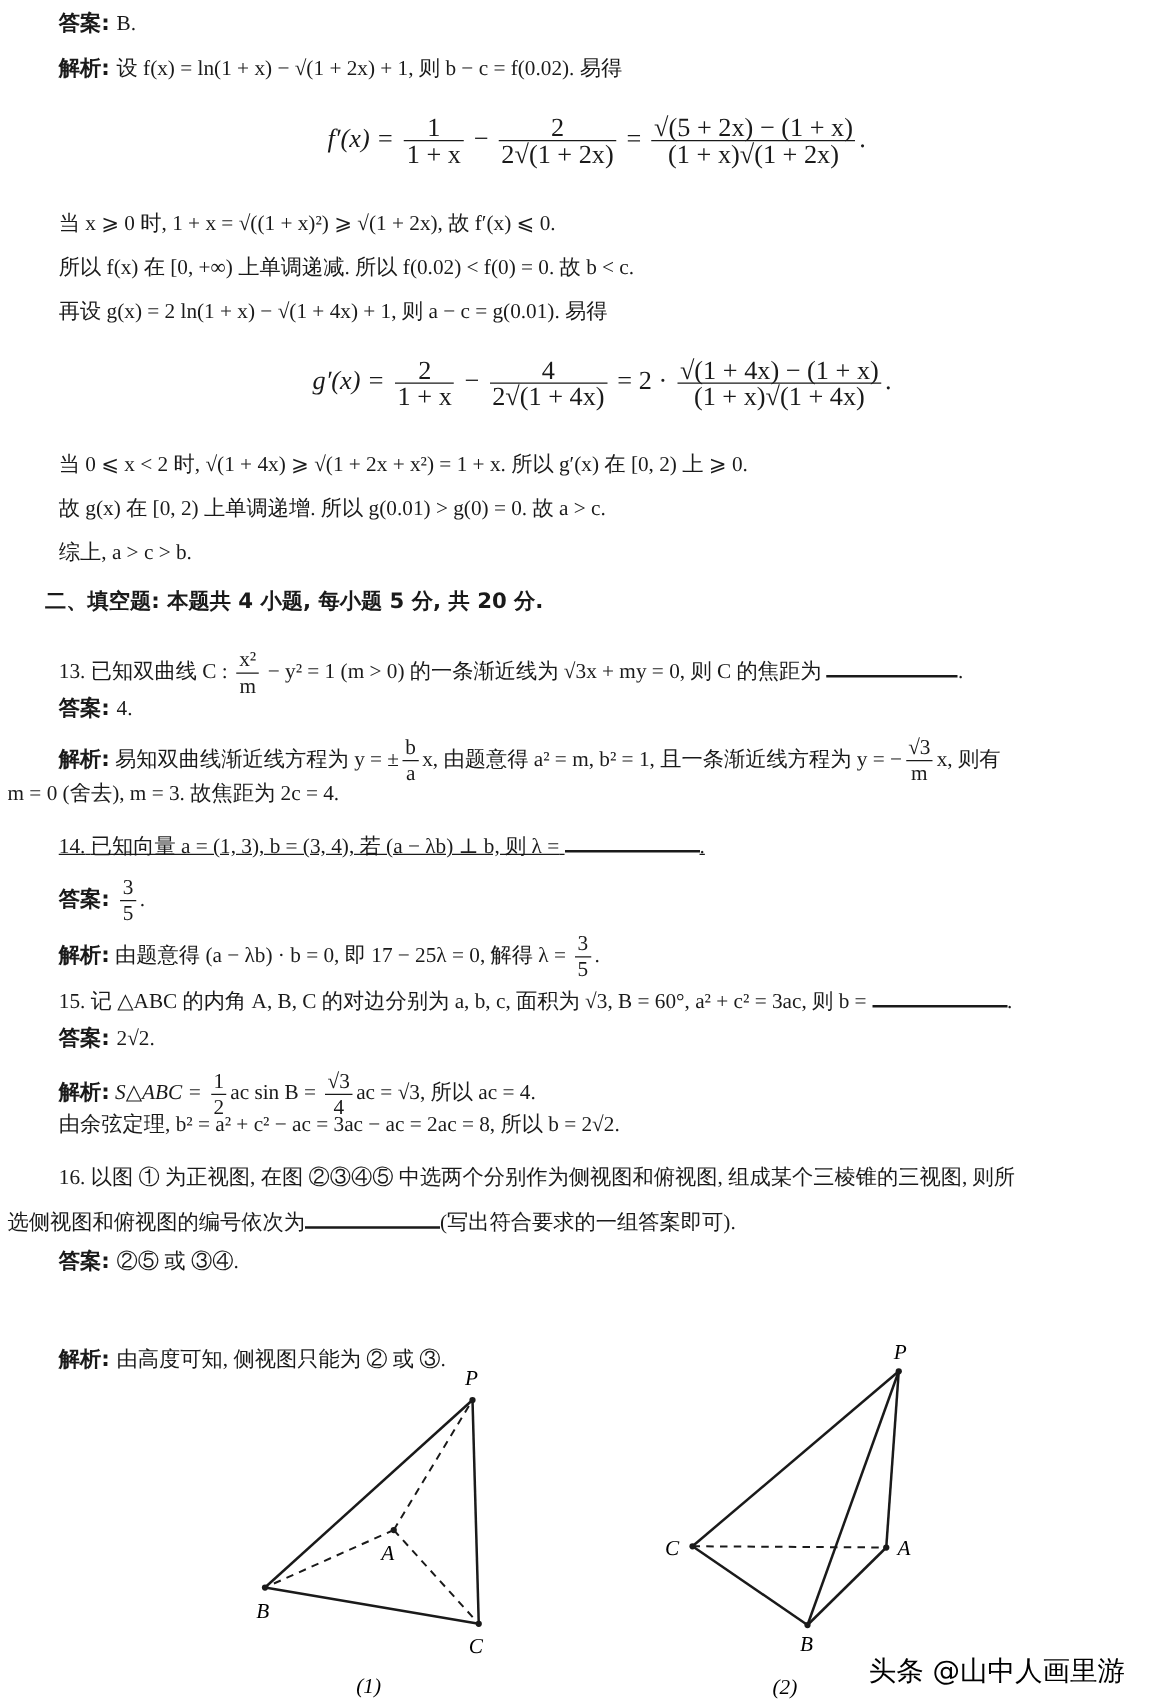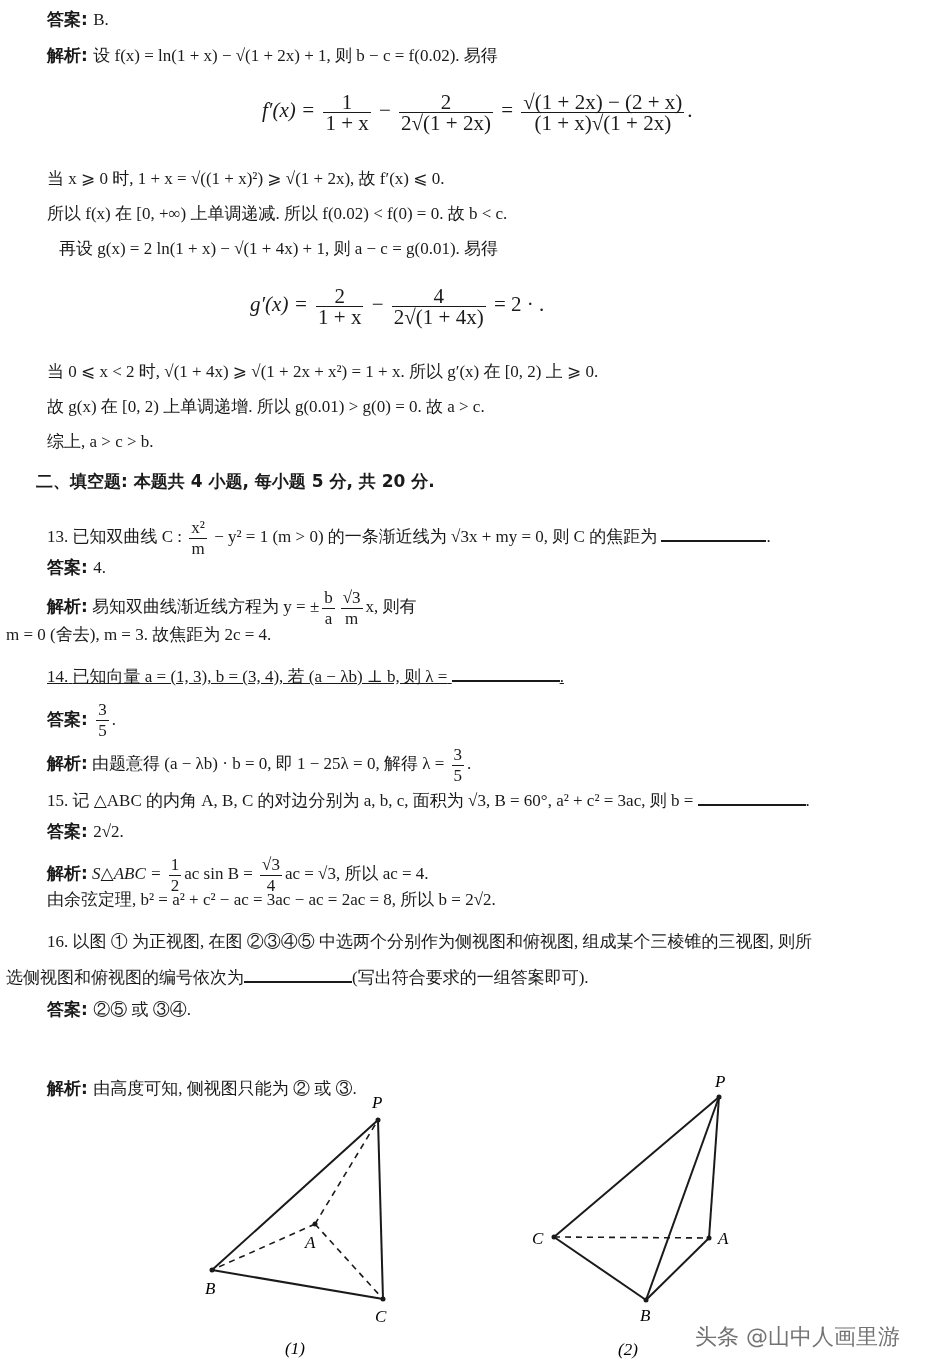--- a/index.html
+++ b/index.html
@@ -8,54 +8,54 @@
   .line { position:absolute; white-space:nowrap; line-height:22px; }
   .b { font-weight:bold; font-family:"DejaVu Sans","Liberation Sans",sans-serif; }
   .m { font-family:"Liberation Serif","DejaVu Serif",serif; font-style:italic; }
   .math { font-family:"Liberation Serif","DejaVu Serif",serif; }
   .frac { display:inline-block; vertical-align:middle; text-align:center; margin:0 3px; }
   .frac > span { display:block; line-height:20px; padding:0 2px; }
   .frac > span.num { border-bottom:1.3px solid #1a1a1a; }
   .blank { display:inline-block; border-bottom:2px solid #1a1a1a; height:16px; vertical-align:baseline; }
   .eqc { position:absolute; white-space:nowrap; font-family:"Liberation Serif","DejaVu Serif",serif; font-size:21px; }
   svg text { font-family:"Liberation Serif","DejaVu Serif",serif; font-style:italic; }
-  .watermark { position:absolute; font-family:"DejaVu Sans","Liberation Sans",sans-serif; font-size:22px; color:#737373; }
+  .watermark { position:absolute; font-family:"DejaVu Sans","Liberation Sans",sans-serif; font-size:22px; color:#000000; }
 </style>
 </head>
 <body>
 
 <div class="line" style="left:47px;top:8px;">
   <span class="b">答案:</span>
   <span class="math">B.</span>
 </div>
 <div class="line" style="left:47px;top:44px;">
   <span class="b">解析:</span>
   <span class="math">设 f(x) = ln(1 + x) − √(1 + 2x) + 1, 则 b − c = f(0.02). 易得</span>
 </div>
 
 <div class="eqc" style="left:262px;top:92px;">
   <span class="m">f′(x) =</span>
   <span class="frac"><span class="num">1</span><span>1 + x</span></span>
   <span>−</span>
   <span class="frac"><span class="num">2</span><span>2√(1 + 2x)</span></span>
   <span>=</span>
-  <span class="frac"><span class="num">√(1 + 2x) − (2 + x)</span><span>(1 + x)√(1 + 2x)</span></span><span>.</span>
+  <span class="frac"><span class="num">√(5 + 2x) − (1 + x)</span><span>(1 + x)√(1 + 2x)</span></span><span>.</span>
 </div>
 
 <div class="line math" style="left:47px;top:168px;">当 x ⩾ 0 时, 1 + x = √((1 + x)²) ⩾ √(1 + 2x), 故 f′(x) ⩽ 0.</div>
 <div class="line math" style="left:47px;top:203px;">所以 f(x) 在 [0, +∞) 上单调递减. 所以 f(0.02) &lt; f(0) = 0. 故 b &lt; c.</div>
-<div class="line math" style="left:47px;top:238px;margin-left:12px;">再设 g(x) = 2 ln(1 + x) − √(1 + 4x) + 1, 则 a − c = g(0.01). 易得</div>
+<div class="line math" style="left:47px;top:238px;">再设 g(x) = 2 ln(1 + x) − √(1 + 4x) + 1, 则 a − c = g(0.01). 易得</div>
 
 <div class="eqc" style="left:250px;top:286px;">
   <span class="m">g′(x) =</span>
   <span class="frac"><span class="num">2</span><span>1 + x</span></span>
   <span>−</span>
   <span class="frac"><span class="num">4</span><span>2√(1 + 4x)</span></span>
   <span>= 2 ·</span>
-  <span>.</span>
+  <span class="frac"><span class="num">√(1 + 4x) − (1 + x)</span><span>(1 + x)√(1 + 4x)</span></span><span>.</span>
 </div>
 
 <div class="line math" style="left:47px;top:361px;">当 0 ⩽ x &lt; 2 时, √(1 + 4x) ⩾ √(1 + 2x + x²) = 1 + x. 所以 g′(x) 在 [0, 2) 上 ⩾ 0.</div>
 <div class="line math" style="left:47px;top:396px;">故 g(x) 在 [0, 2) 上单调递增. 所以 g(0.01) &gt; g(0) = 0. 故 a &gt; c.</div>
 <div class="line math" style="left:47px;top:431px;">综上, a &gt; c &gt; b.</div>
 
 <div class="line b" style="left:36px;top:470px;">二、填空题: 本题共 4 小题, 每小题 5 分, 共 20 分.</div>
 
 <div class="line math" style="left:47px;top:518px;">
   <span>13.</span>
@@ -63,36 +63,36 @@
   <span class="frac"><span class="num">x²</span><span>m</span></span>
   <span>− y² = 1 (m &gt; 0) 的一条渐近线为 √3x + my = 0, 则 C 的焦距为</span>
   <span class="blank" style="width:105px;"></span><span>.</span>
 </div>
 <div class="line" style="left:47px;top:556px;">
   <span class="b">答案:</span>
   <span class="math">4.</span>
 </div>
 <div class="line math" style="left:47px;top:588px;">
   <span class="b">解析:</span>
-  <span>易知双曲线渐近线方程为 y = ±</span><span class="frac"><span class="num">b</span><span>a</span></span><span class="frac"><span class="num">√3</span><span>m</span></span><span>x, 则有</span>
+  <span>易知双曲线渐近线方程为 y = ±</span><span class="frac"><span class="num">b</span><span>a</span></span><span>x, 由题意得 a² = m, b² = 1, 且一条渐近线方程为 y = −</span><span class="frac"><span class="num">√3</span><span>m</span></span><span>x, 则有</span>
 </div>
 <div class="line math" style="left:6px;top:624px;">m = 0 (舍去), m = 3. 故焦距为 2c = 4.</div>
 
 <div class="line math" style="left:47px;top:664px;text-decoration:underline;">
   <span>14.</span>
   <span>已知向量 a = (1, 3), b = (3, 4), 若 (a − λb) ⊥ b, 则 λ =</span>
   <span class="blank" style="width:108px;"></span><span>.</span>
 </div>
 <div class="line" style="left:47px;top:700px;">
   <span class="b">答案:</span>
   <span class="frac math"><span class="num">3</span><span>5</span></span><span class="math">.</span>
 </div>
 <div class="line math" style="left:47px;top:745px;">
   <span class="b">解析:</span>
-  <span>由题意得 (a − λb) · b = 0, 即 1 − 25λ = 0, 解得 λ =</span>
+  <span>由题意得 (a − λb) · b = 0, 即 17 − 25λ = 0, 解得 λ =</span>
   <span class="frac"><span class="num">3</span><span>5</span></span><span>.</span>
 </div>
 
 <div class="line math" style="left:47px;top:788px;">
   <span>15.</span>
   <span>记 △ABC 的内角 A, B, C 的对边分别为 a, b, c, 面积为 √3, B = 60°, a² + c² = 3ac, 则 b =</span>
   <span class="blank" style="width:108px;"></span><span>.</span>
 </div>
 <div class="line" style="left:47px;top:820px;">
   <span class="b">答案:</span>

